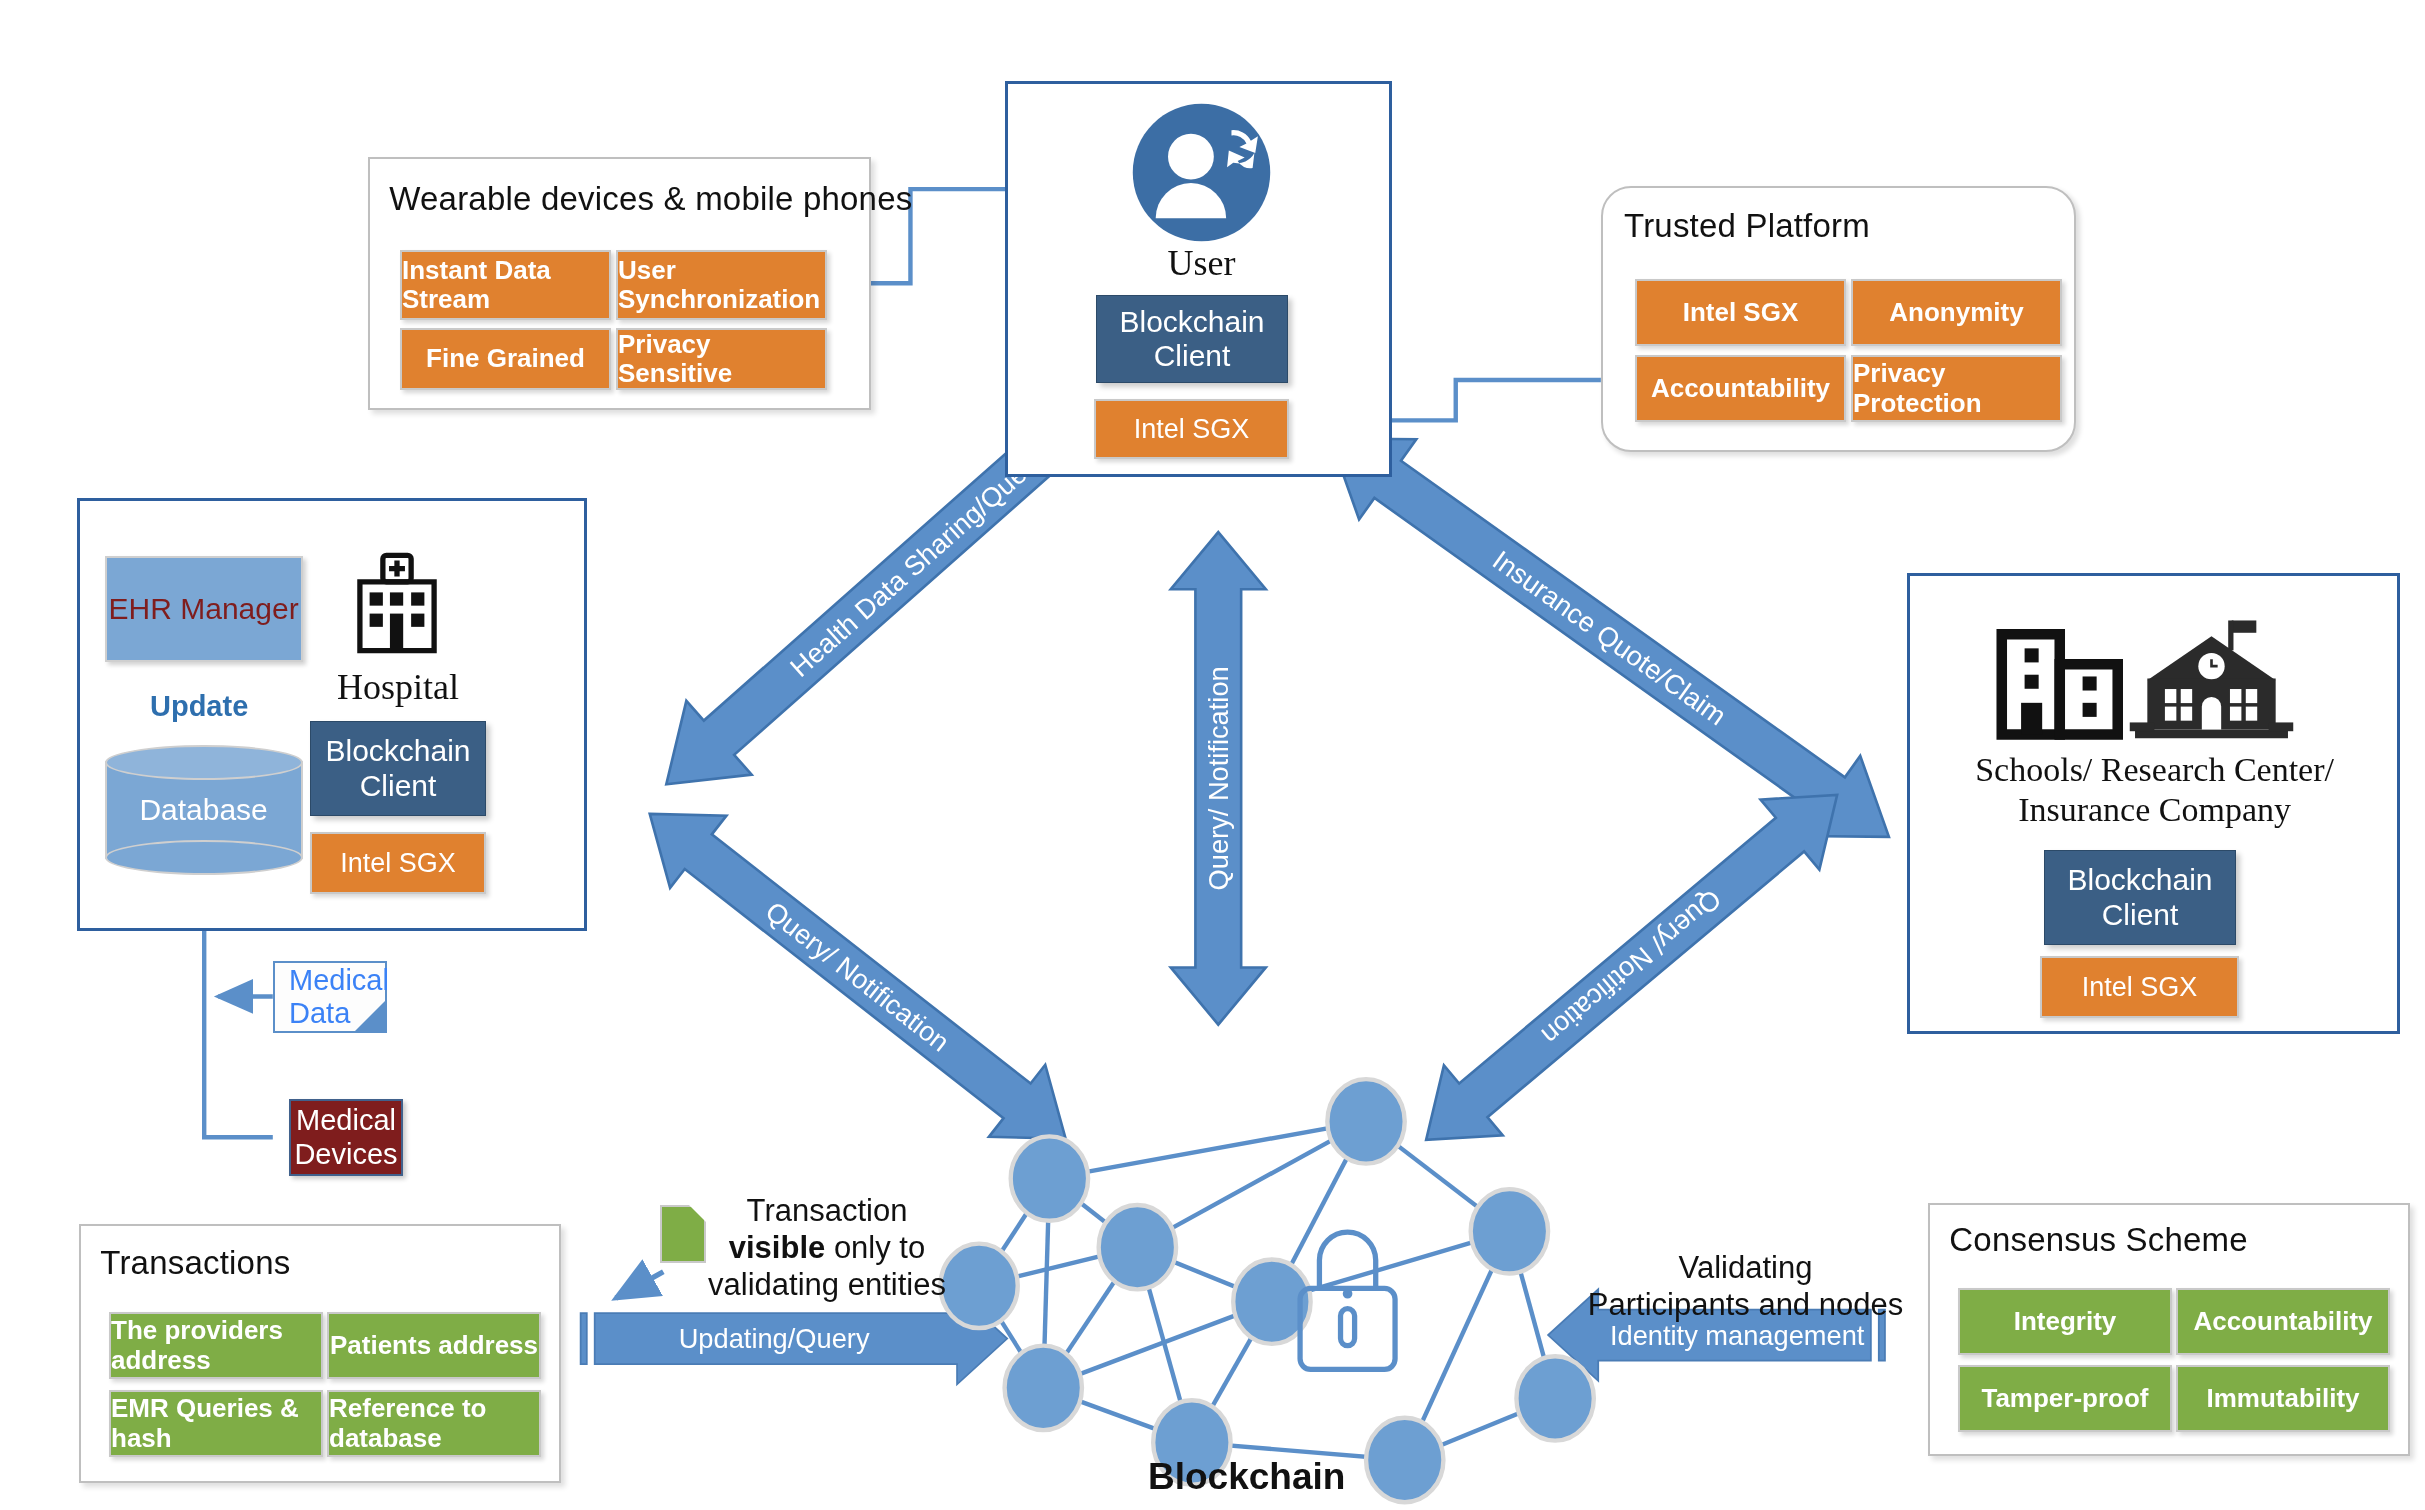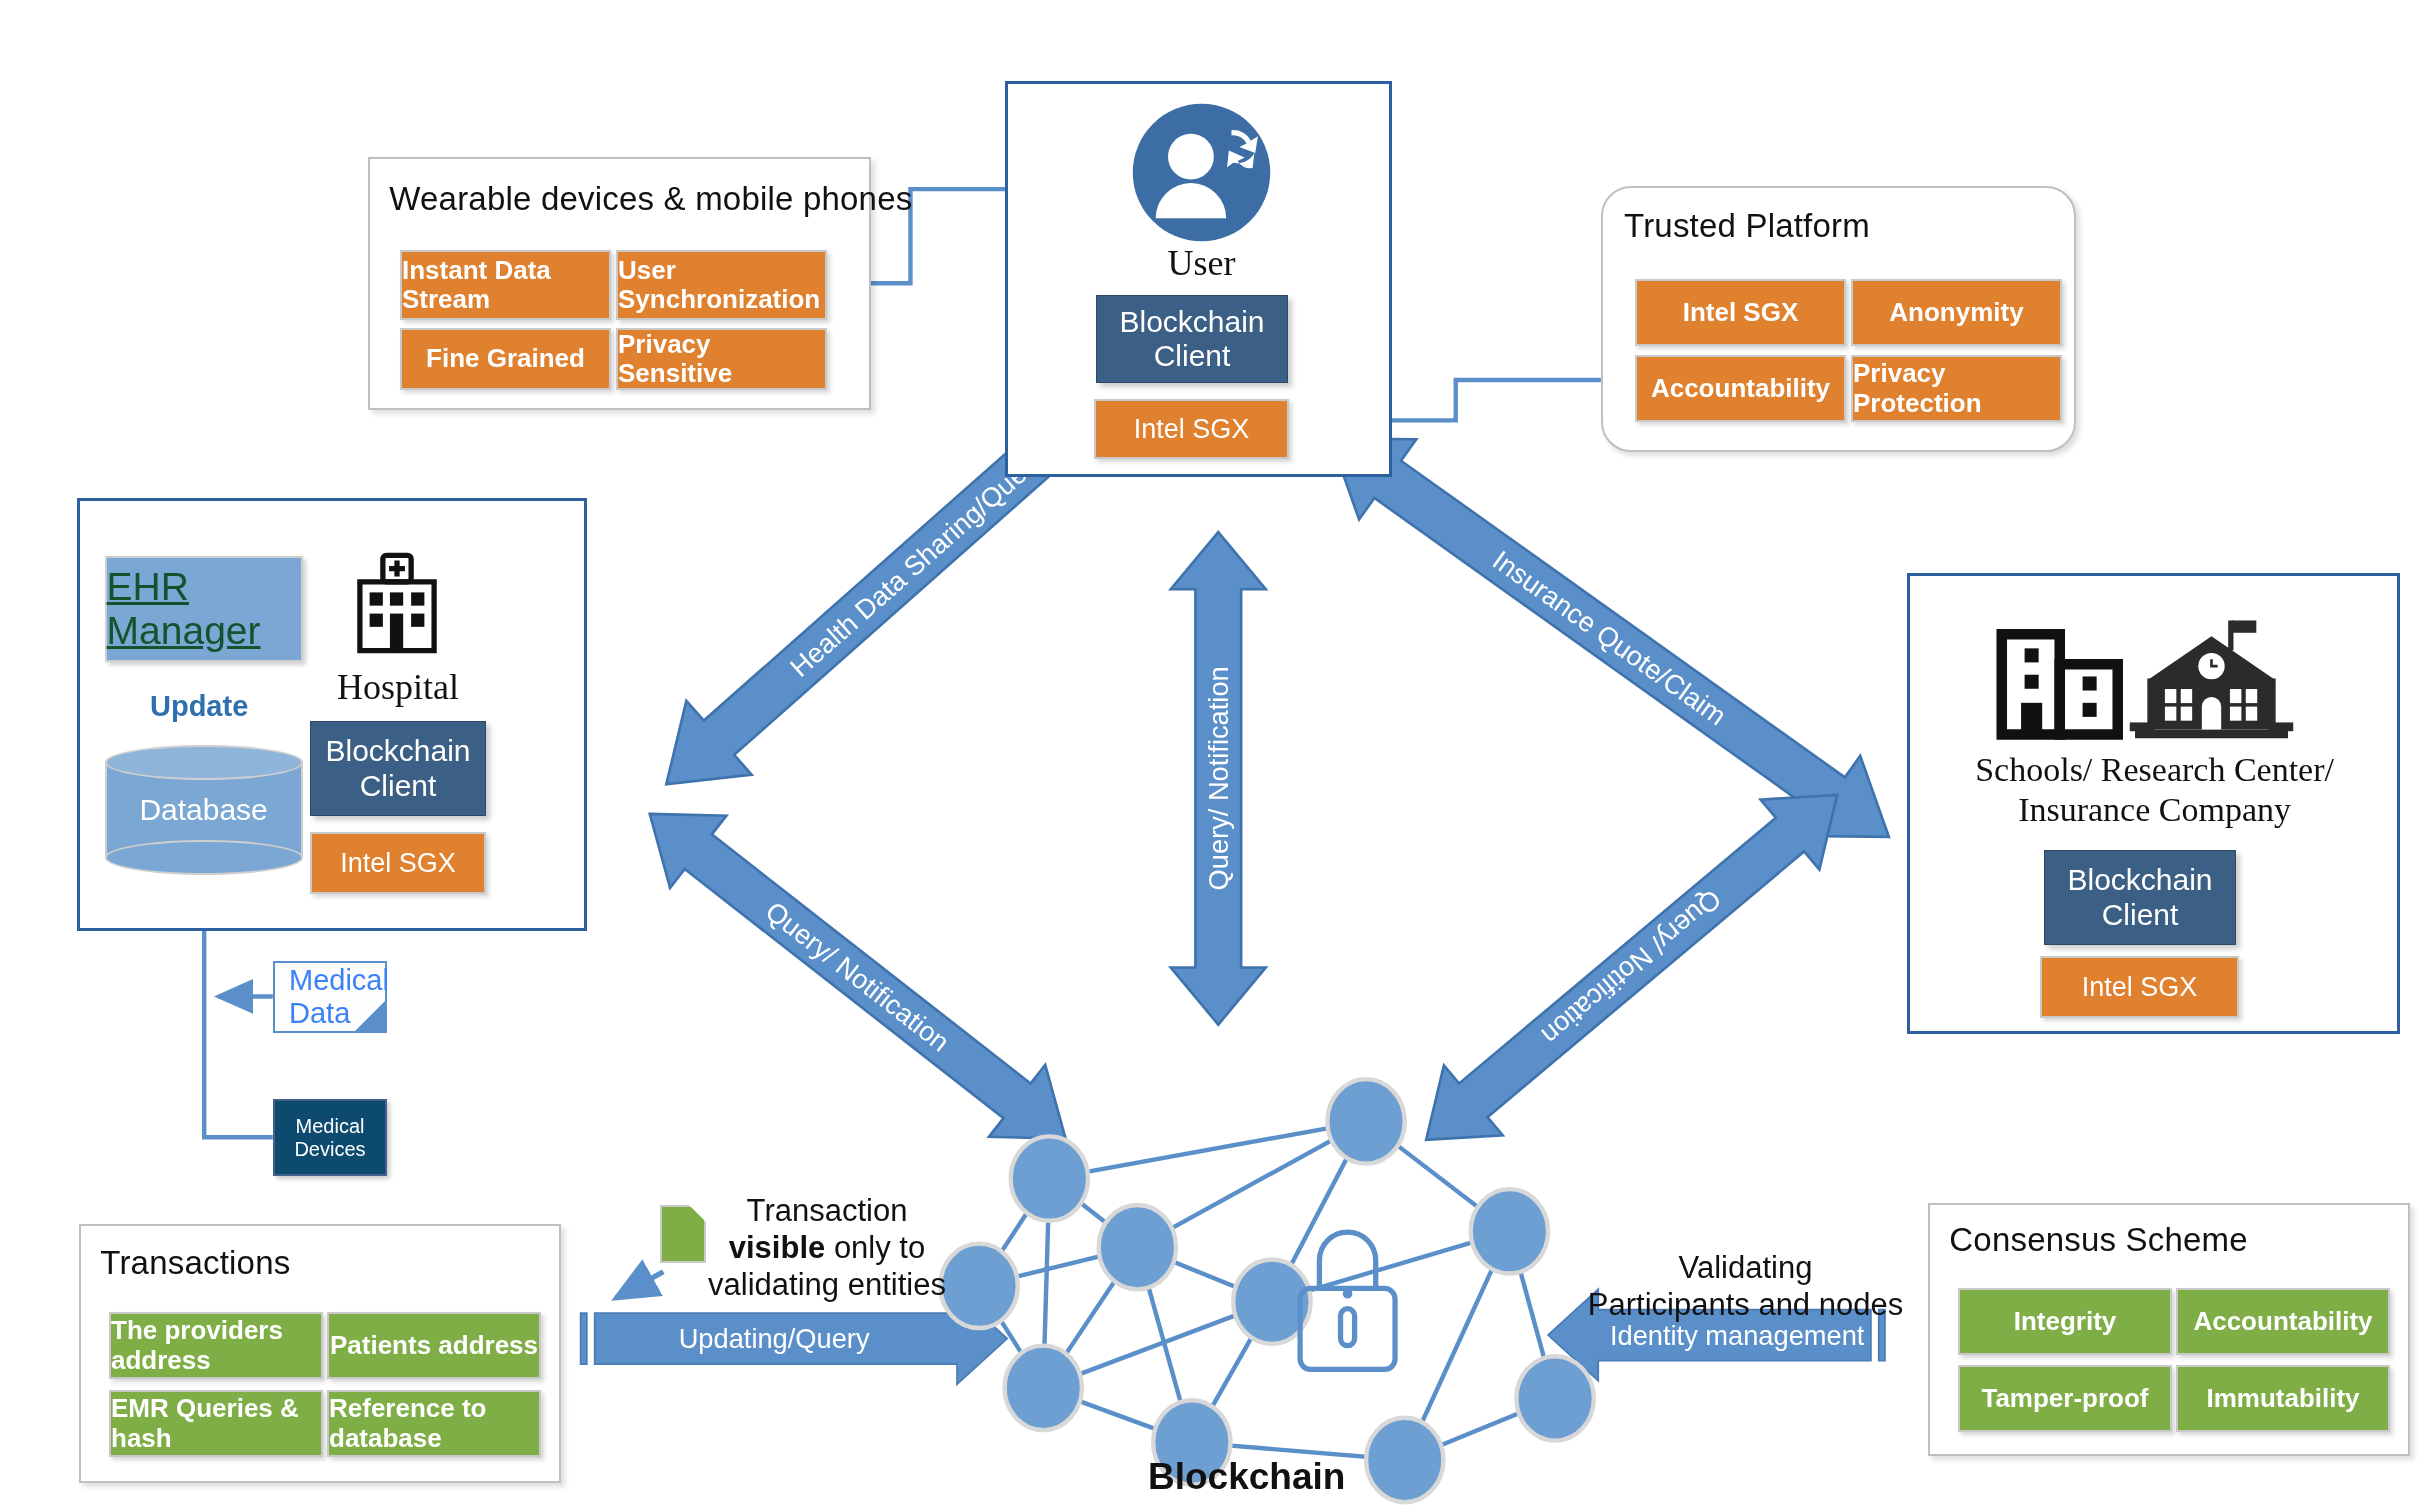--- a/index.html
+++ b/index.html
@@ -33,43 +33,43 @@
   .sgx{position:absolute;box-sizing:border-box;display:flex;
         align-items:center;justify-content:center;text-align:center;
         color:#ffffff;font-size:27px;background:#e0812f;
         border:2.6px solid #c9c9c9;box-shadow:2.6px 2.6px 4.4px rgba(0,0,0,.16);}
 
   .entity-label{position:absolute;text-align:center;font-size:36px;color:#111;
                 line-height:1.18;font-family:Liberation Serif, serif;}
 
   
   .ehr{position:absolute;box-sizing:border-box;display:flex;align-items:center;
-       justify-content:center;background:#7ba7d4;color:#14532d;font-size:39px;
-       border:2.6px solid #cfcfcf;box-shadow:2.6px 2.6px 4.4px rgba(0,0,0,.18);text-decoration:underline;}
+       justify-content:center;background:#7ba7d4;color:#7f1d1d;font-size:30px;
+       border:2.6px solid #cfcfcf;box-shadow:2.6px 2.6px 4.4px rgba(0,0,0,.18);}
   .dbcyl{position:absolute;}
   .dbcyl .body{position:absolute;left:0;top:16px;width:100%;height:calc(100% - 32px);
        background:#7ba7d4;border-left:2.6px solid #cfcfcf;border-right:2.6px solid #cfcfcf;
        box-sizing:border-box;}
   .dbcyl .top{position:absolute;left:0;top:0;width:100%;height:35px;border-radius:50%;
        background:#8fb4da;border:2.6px solid #cfcfcf;box-sizing:border-box;}
   .dbcyl .bot{position:absolute;left:0;bottom:0;width:100%;height:35px;border-radius:50%;
        background:#7ba7d4;border:2.6px solid #cfcfcf;box-sizing:border-box;}
   .dbcyl .lbl{position:absolute;left:0;top:0;width:100%;height:100%;
        display:flex;align-items:center;justify-content:center;color:#fff;font-size:30px;}
   .updlbl{position:absolute;font-size:29px;font-weight:bold;color:#2e6fae;}
 
   .noteshape{position:absolute;box-sizing:border-box;background:#fdfdfd;
        border:2.6px solid #5b8fc9;color:#3b82f6;font-size:29px;line-height:1.15;
        display:flex;align-items:center;padding-left:14px;}
   .notefold{position:absolute;right:0;bottom:0;width:0;height:0;
        border-left:30px solid transparent;border-bottom:30px solid #5b8fc9;}
-  .mdev{position:absolute;box-sizing:border-box;background:#0c4a6e;
-       border:2.6px solid #41618c;color:#fff;font-size:20px;line-height:1.15;
+  .mdev{position:absolute;box-sizing:border-box;background:#7f1d1d;
+       border:2.6px solid #41618c;color:#fff;font-size:29px;line-height:1.15;
        display:flex;align-items:center;justify-content:center;text-align:center;
-       box-shadow:2.6px 2.6px 4.4px rgba(0,0,0,.2);}
+       box-shadow:2.6px 2.6px 4.4px rgba(0,0,0,.2);margin-left:16px;}
 
   .bigtitle{position:absolute;font-size:37px;font-weight:bold;color:#111;}
   .notetext{position:absolute;font-size:31px;color:#111;line-height:1.2;text-align:center;}
   .notetext b{font-weight:bold;}
   .docicon{position:absolute;width:46px;height:58px;background:#7fad46;
        border:2.6px solid #c9c9c9;box-sizing:border-box;}
   .docicon .corner{position:absolute;right:-2.6px;top:-2.6px;width:0;height:0;
        border-left:19.3px solid transparent;border-top:19.3px solid #ffffff;}
 
   svg.layer{position:absolute;left:0;top:0;width:2426px;height:1511px;

